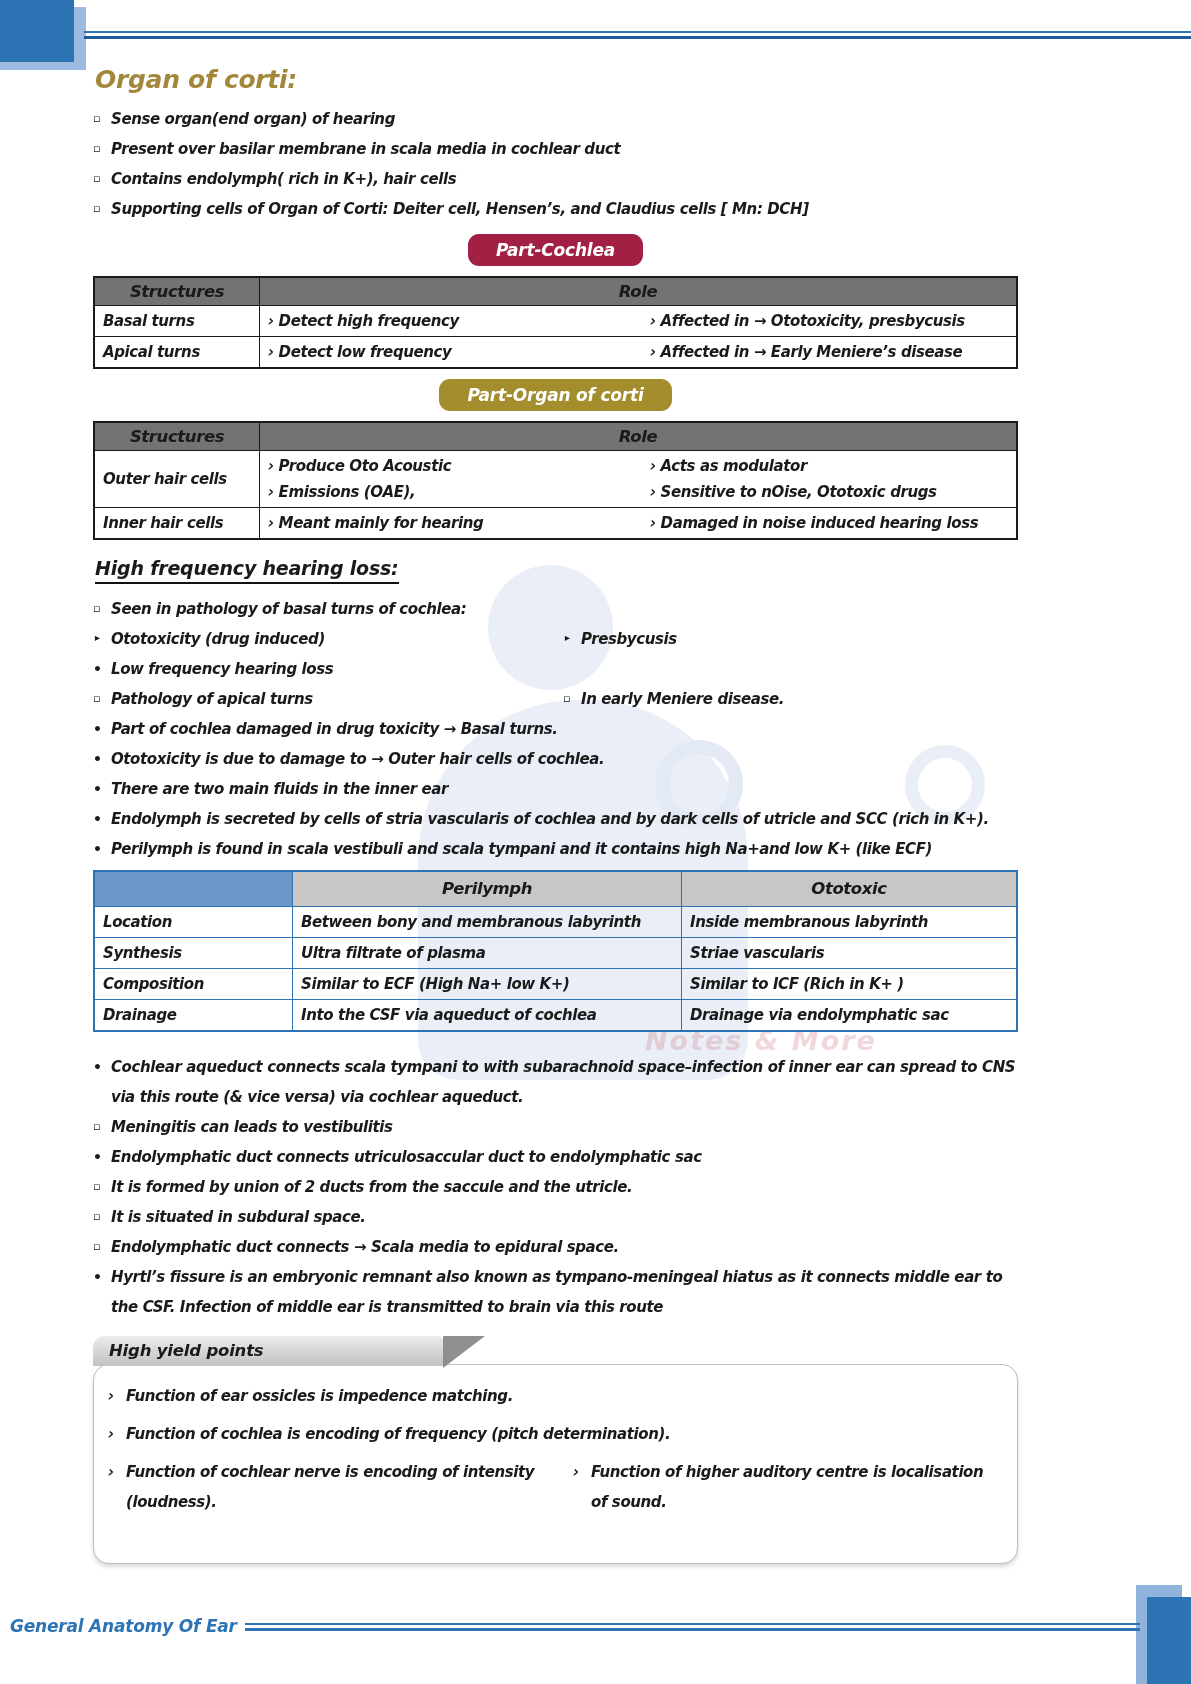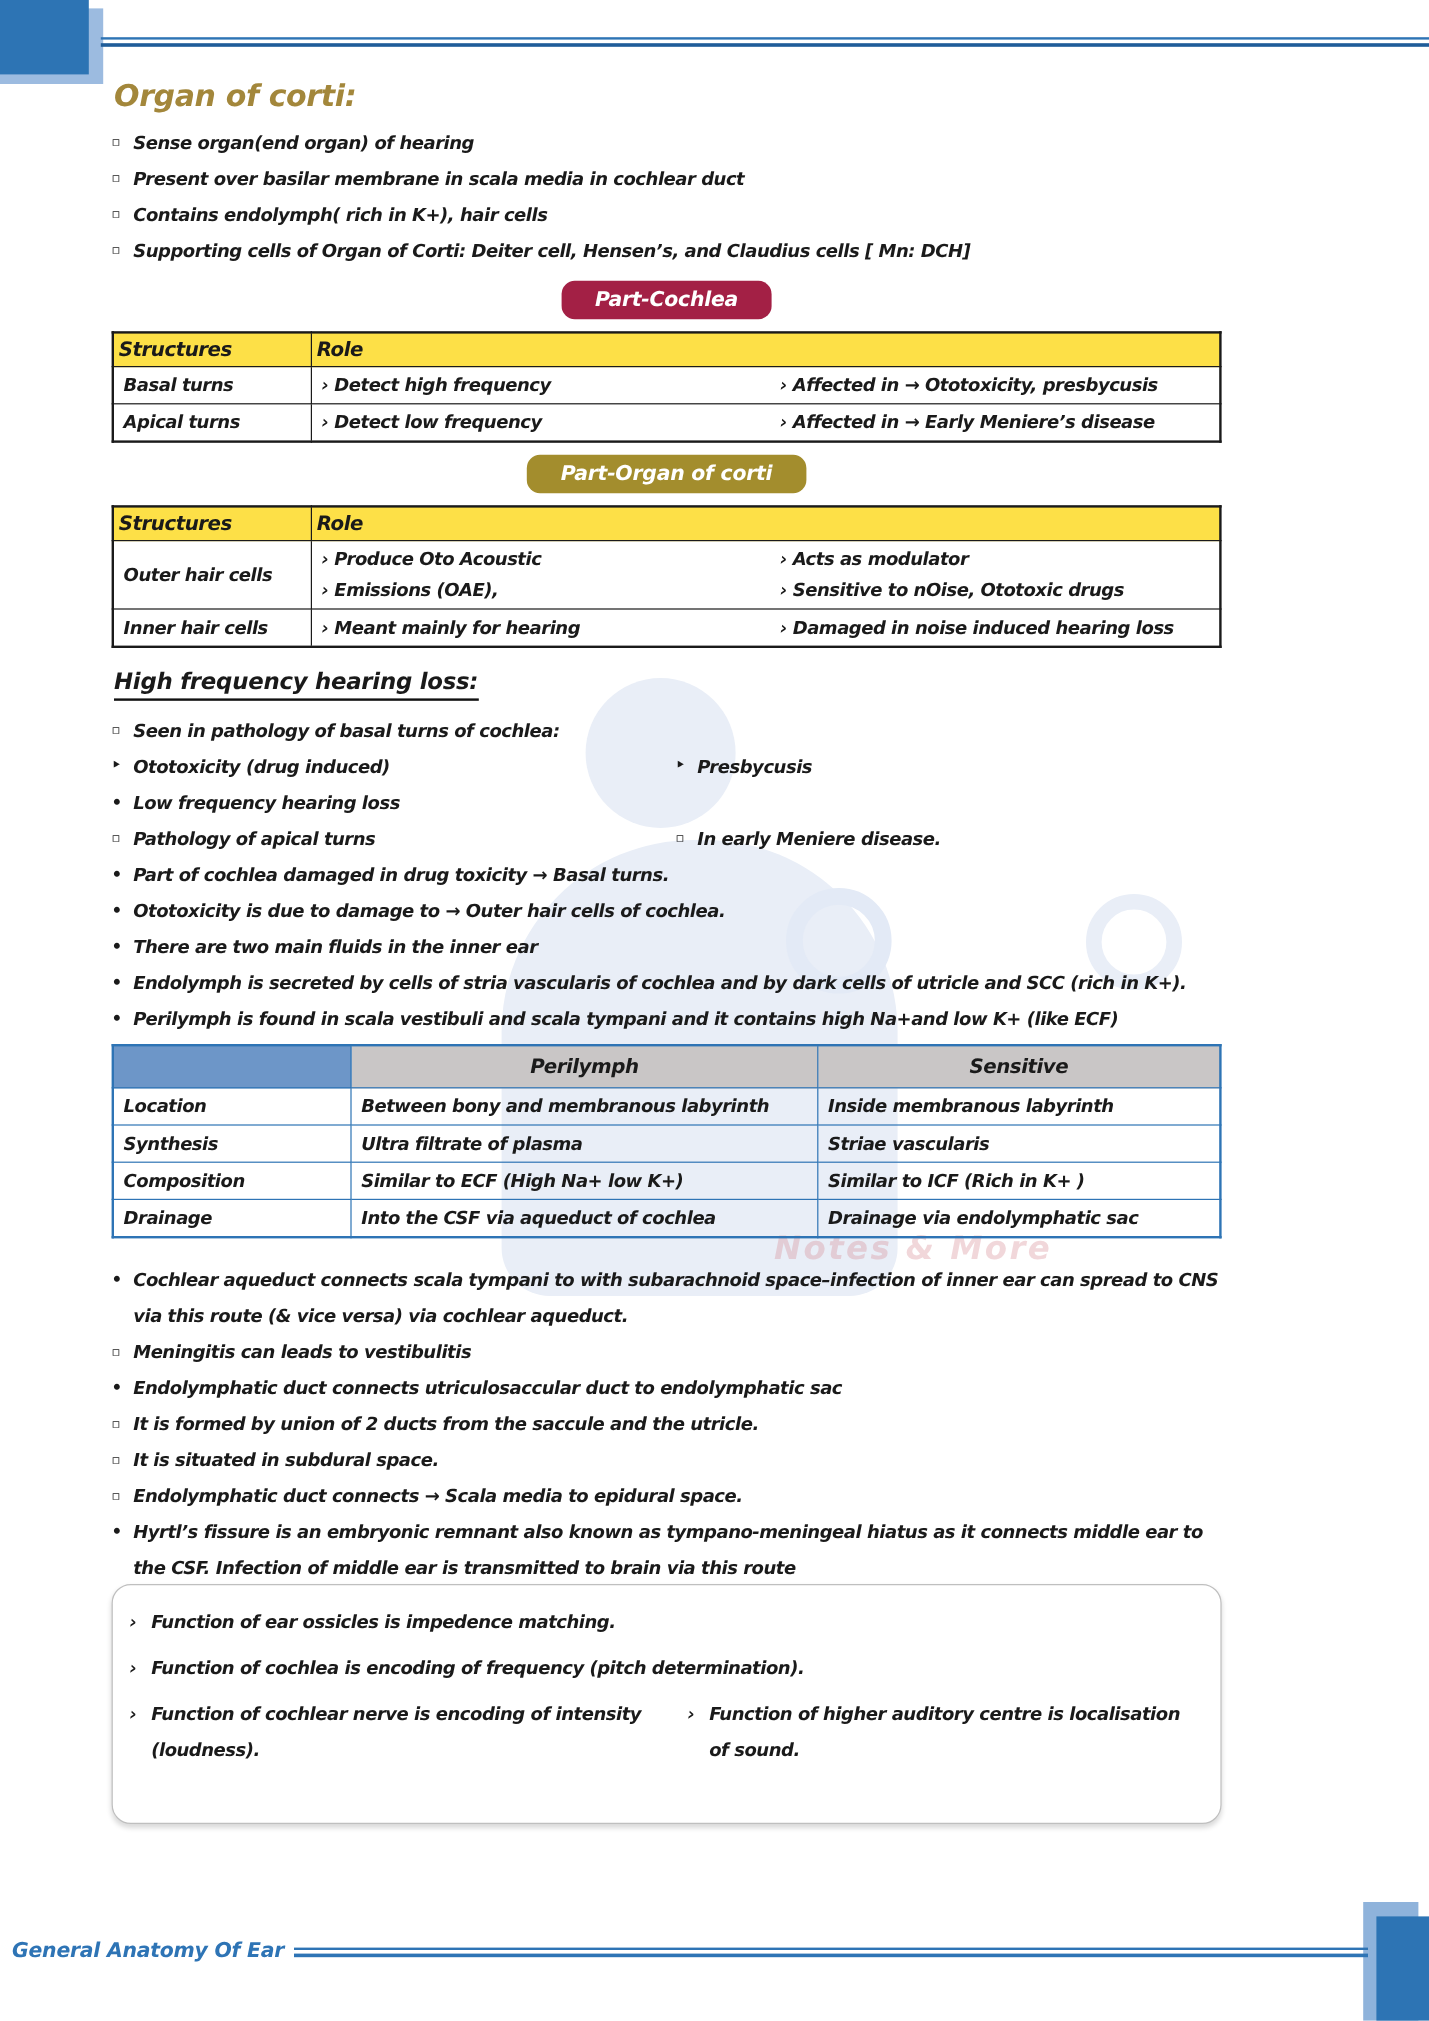--- a/index.html
+++ b/index.html
@@ -39,21 +39,21 @@
   .b-cols{display:flex;}
   .b-cols .cl{width:470px;flex:none;}
   
   .badge{width:fit-content;margin:10px auto 10px auto;padding:3px 28px;border-radius:11px;
     color:#fff;font-size:17px;line-height:26px;letter-spacing:-0.2px;}
   .badge-maroon{background:#A32045;}
   .badge-gold{background:#A38D2D;}
   
   table.blk{width:100%;border-collapse:collapse;border:2.5px solid #1a1a1a;font-size:15px;letter-spacing:-0.4px;}
   table.blk th,table.blk td{border:1.6px solid #1a1a1a;padding:2px 8px;text-align:left;}
-  table.blk th{background:#fde047;font-size:16.5px;padding:4px;}
+  table.blk th{background:#737373;font-size:16.5px;text-align:center;padding:4px;}
   table.blk td{line-height:26px;}
   td.struct{width:148px;}
   .role-split{display:flex;}
   .rs-l{width:382px;flex:none;}
   .rs-r{flex:1;}
   
   .sec-head{font-size:19px;letter-spacing:-0.2px;border-bottom:2.5px solid #111;display:inline-block;
     padding-bottom:2px;margin:16px 0 10px 2px;line-height:24px;}
   
   table.blu{width:100%;border-collapse:collapse;border:2.5px solid #2E74B5;font-size:15px;letter-spacing:-0.4px;margin-top:6px;}
@@ -229,21 +229,21 @@
   <div class="b-line">
     <span class="m m-dot">•</span>
     <span class="t">Perilymph is found in scala vestibuli and scala tympani and it contains high Na+and low K+ (like ECF)</span>
   </div>
 
   <table class="blu">
     <tbody>
         <tr>
       <th class="bluehead"></th>
       <th>Perilymph</th>
-      <th>Sensitive</th>
+      <th>Ototoxic</th>
     </tr>
     <tr>
       <td class="lbl">Location</td>
       <td class="peri">Between bony and membranous labyrinth</td>
       <td>Inside membranous labyrinth</td>
     </tr>
     <tr>
       <td class="lbl">Synthesis</td>
       <td class="peri">Ultra filtrate of plasma</td>
       <td>Striae vascularis</td>
@@ -285,20 +285,23 @@
   </div>
   <div class="b-line">
     <span class="m m-sq">▫</span>
     <span class="t">Endolymphatic duct connects → Scala media to epidural space.</span>
   </div>
   <div class="b-line wrap">
     <span class="m m-dot">•</span>
     <span class="t">Hyrtl’s fissure is an embryonic remnant also known as tympano-meningeal hiatus as it connects middle ear to the CSF. Infection of middle ear is transmitted to brain via this route</span>
   </div>
 
+  <div class="hy-tab">
+    <div class="tab-label">High yield points</div>
+  </div>
   <div class="hy-box">
     <div class="b-line">
       <span class="m m-ang">›</span>
       <span class="t">Function of ear ossicles is impedence matching.</span>
     </div>
     <div class="b-line">
       <span class="m m-ang">›</span>
       <span class="t">Function of cochlea is encoding of frequency (pitch determination).</span>
     </div>
     <div class="b-cols">

